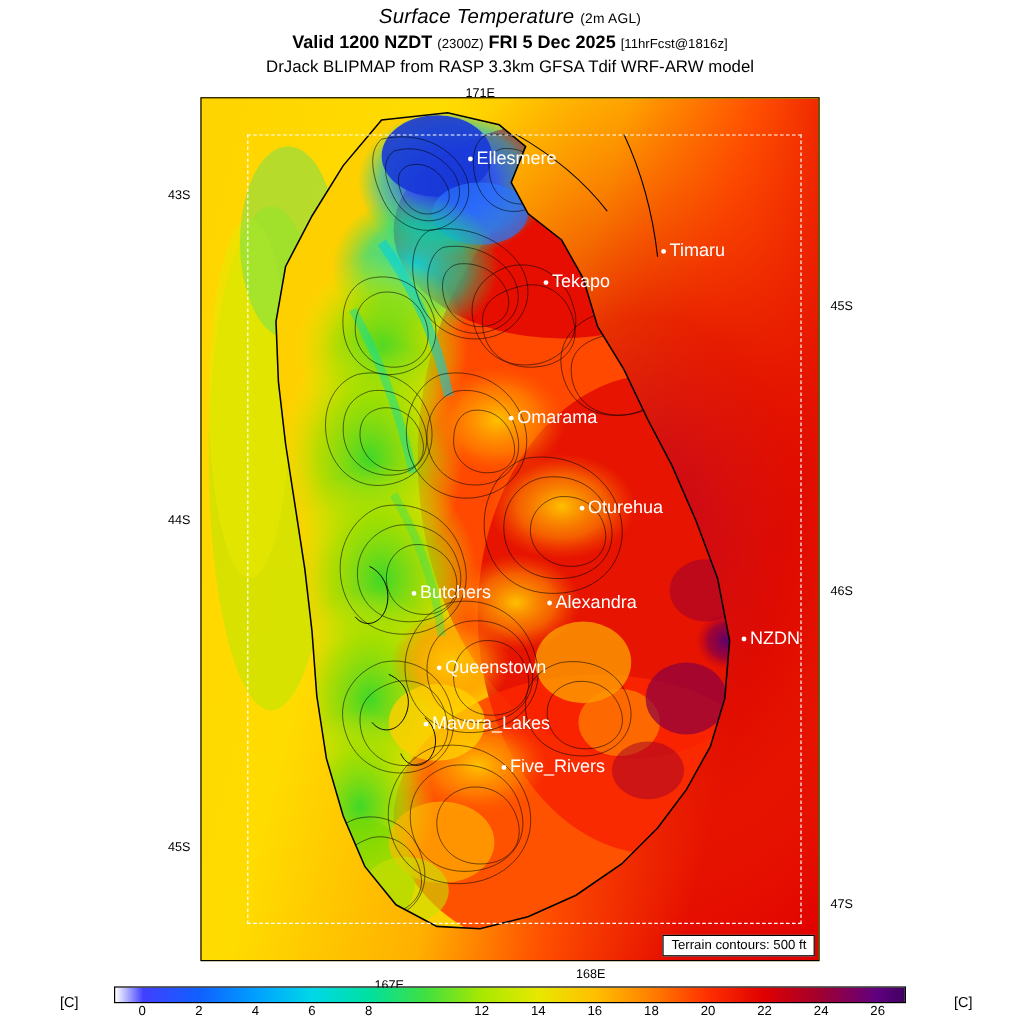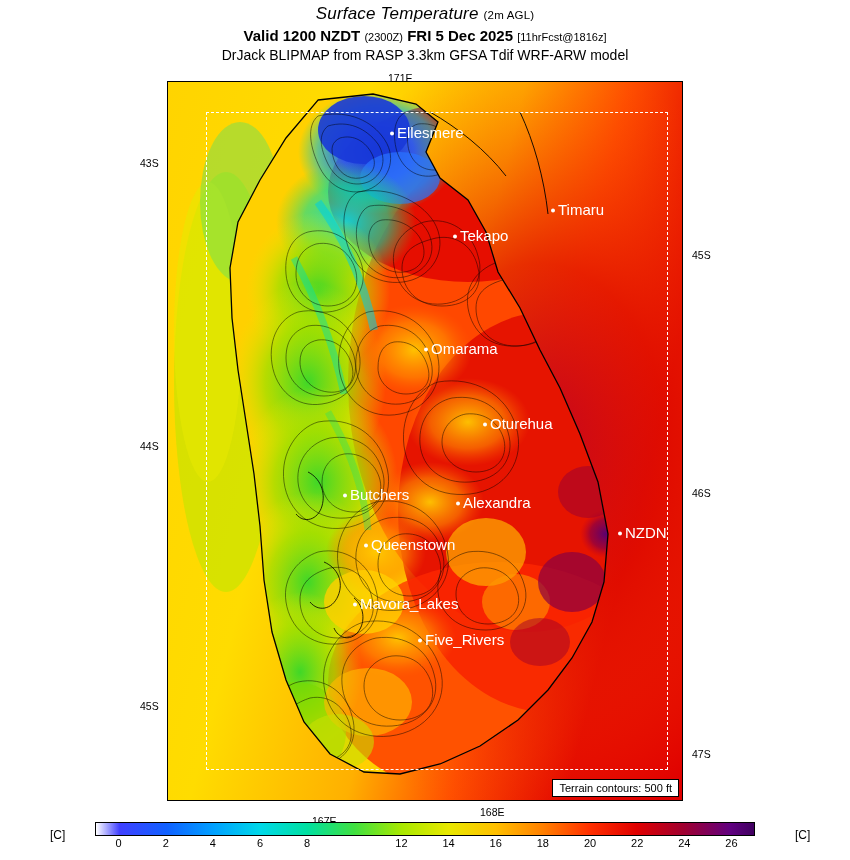--- a/index.html
+++ b/index.html
@@ -182,21 +182,21 @@
     <div class="title-model">DrJack BLIPMAP from RASP 3.3km GFSA Tdif WRF-ARW model</div>
   </div>
 
   <div id="axis-labels">
       <div class="axis-label" style="left: 222px; top: 82px;">170E</div>
       <div class="axis-label" style="left: 388px; top: 72px;">171E</div>
       <div class="axis-label" style="left: 578px; top: 82px;">172E</div>
       <div class="axis-label" style="left: 312px; top: 815px;">167E</div>
       <div class="axis-label" style="left: 480px; top: 806px;">168E</div>
       <div class="axis-label" style="left: 140px; top: 157px;">43S</div>
-      <div class="axis-label" style="left: 140px; top: 428px; margin-top: 12px;">44S</div>
+      <div class="axis-label" style="left: 140px; top: 428px;">44S</div>
       <div class="axis-label" style="left: 140px; top: 700px;">45S</div>
       <div class="axis-label" style="left: 692px; top: 249px;">45S</div>
       <div class="axis-label" style="left: 692px; top: 487px;">46S</div>
       <div class="axis-label" style="left: 692px; top: 748px;">47S</div>
     </div>
 
   <div class="map-frame">
     <svg class="map-canvas" viewBox="0 0 514 718" preserveAspectRatio="none">
       <defs>
 
@@ -361,21 +361,21 @@
     <div class="inner-domain"></div>
 
     <div id="city-layer">
         <div class="city" style="left: 222px; top: 50px;"><span class="dot"></span><span>Ellesmere</span></div>
         <div class="city" style="left: 362px; top: 127px; margin-left: 21px;"><span class="dot"></span><span>Timaru</span></div>
         <div class="city" style="left: 249px; top: 153px; padding-left: 36px;"><span class="dot"></span><span>Tekapo</span></div>
         <div class="city" style="left: 256px; top: 266px;"><span class="dot"></span><span>Omarama</span></div>
         <div class="city" style="left: 315px; top: 341px;"><span class="dot"></span><span>Oturehua</span></div>
         <div class="city" style="left: 175px; top: 412px;"><span class="dot"></span><span>Butchers</span></div>
         <div class="city" style="left: 288px; top: 420px;"><span class="dot"></span><span>Alexandra</span></div>
-        <div class="city" style="left: 196px; top: 462px; text-align: right;"><span class="dot"></span><span>Queenstown</span></div>
+        <div class="city" style="left: 196px; top: 474px; text-align: right;"><span class="dot"></span><span>Queenstown</span></div>
         <div class="city" style="left: 450px; top: 450px;"><span class="dot"></span><span>NZDN</span></div>
         <div class="city" style="left: 185px; top: 521px;"><span class="dot"></span><span>Mavora_Lakes</span></div>
         <div class="city" style="left: 250px; top: 557px; text-align: center;"><span class="dot"></span><span>Five_Rivers</span></div>
       </div>
 
     <div class="terrain-box">Terrain contours: 500 ft</div>
   </div>
 
   <div class="cbar-unit-left">[C]</div>
   <div class="cbar-wrap">

